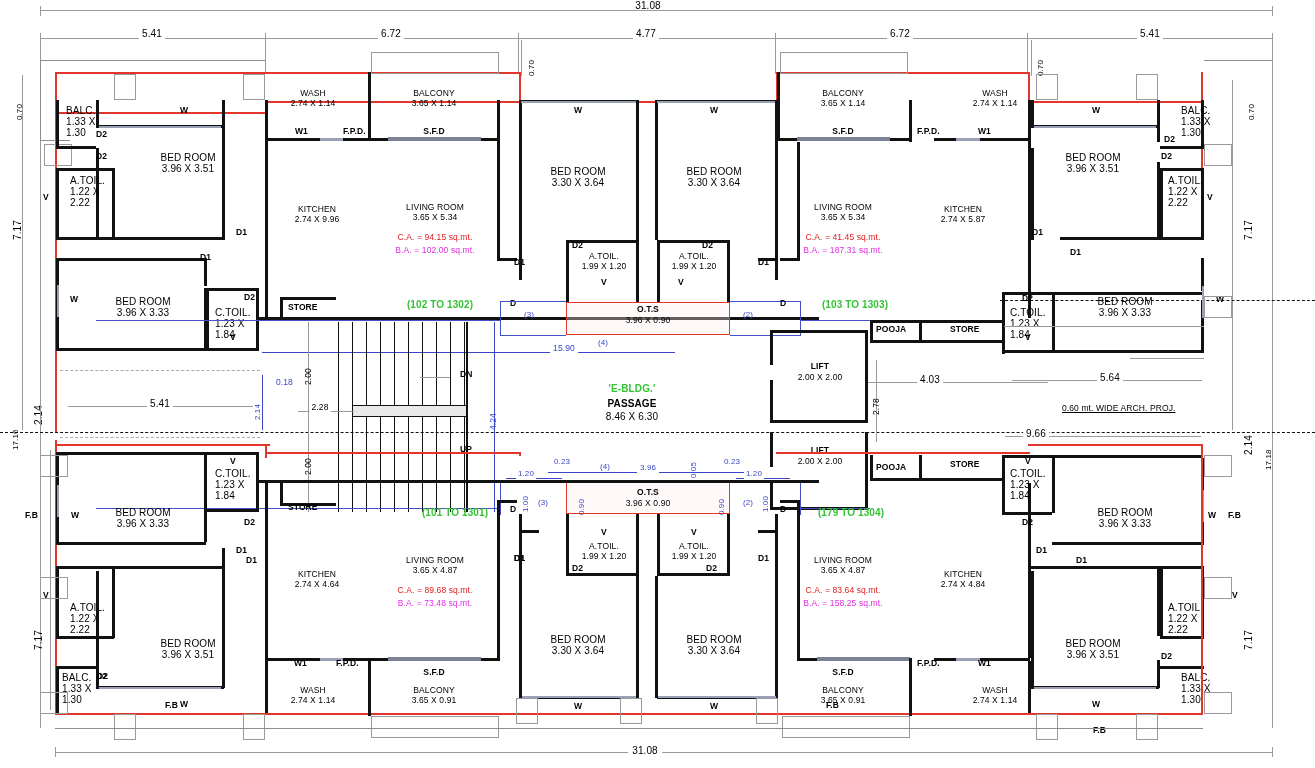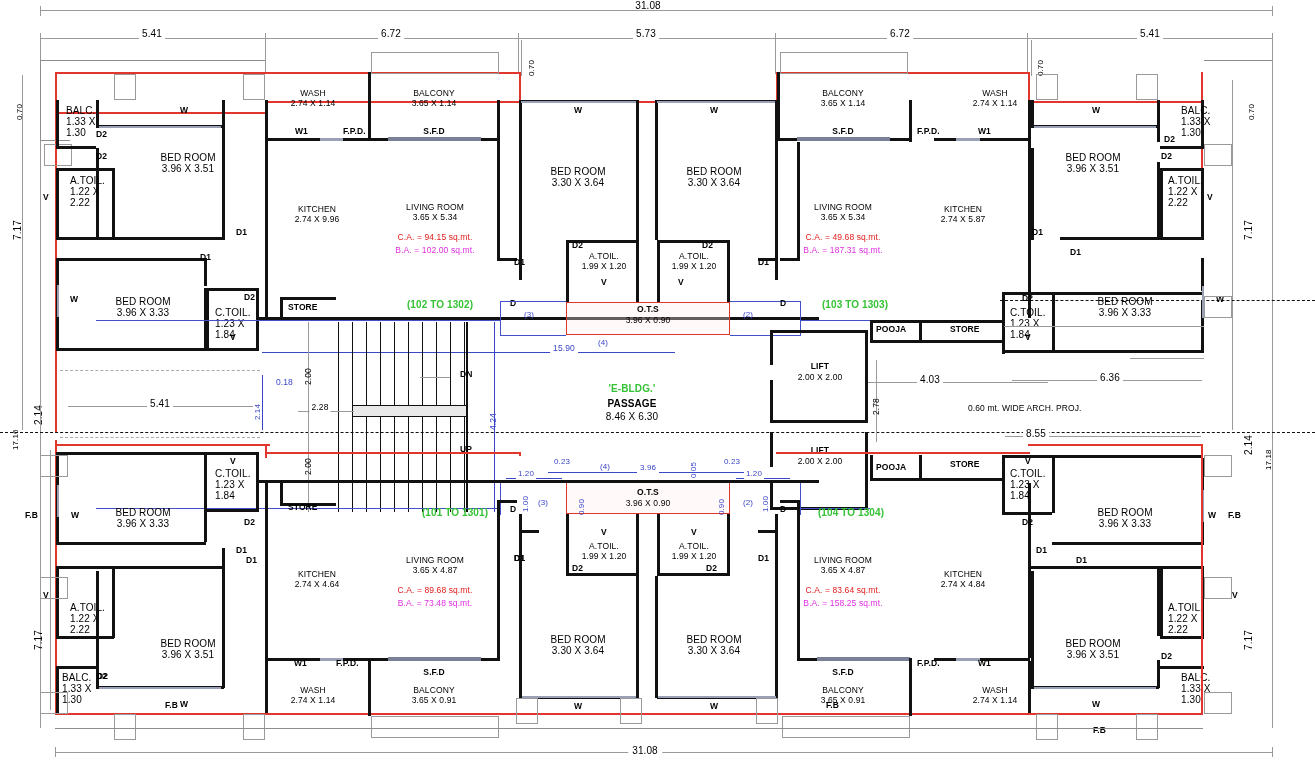--- a/index.html
+++ b/index.html
@@ -47,21 +47,21 @@
 
   <div class="dimln" style="left:40px;top:38px;width:1232px;"></div>
   <div class="dimlnv" style="left:40px;top:33px;height:10px;"></div>
   <div class="dimlnv" style="left:265px;top:33px;height:10px;"></div>
   <div class="dimlnv" style="left:518px;top:33px;height:10px;"></div>
   <div class="dimlnv" style="left:775px;top:33px;height:10px;"></div>
   <div class="dimlnv" style="left:1027px;top:33px;height:10px;"></div>
   <div class="dimlnv" style="left:1272px;top:33px;height:10px;"></div>
   <div class="lbl c" style="left:152px;top:28px;background:#fff;padding:0 3px;">5.41</div>
   <div class="lbl c" style="left:391px;top:28px;background:#fff;padding:0 3px;">6.72</div>
-  <div class="lbl c" style="left:646px;top:28px;background:#fff;padding:0 3px;">5.73</div>
+  <div class="lbl c" style="left:646px;top:28px;background:#fff;padding:0 3px;">4.77</div>
   <div class="lbl c" style="left:900px;top:28px;background:#fff;padding:0 3px;">6.72</div>
   <div class="lbl c" style="left:1150px;top:28px;background:#fff;padding:0 3px;">5.41</div>
 
   <div class="dimlnv" style="left:265px;top:38px;height:36px;"></div>
   <div class="dimlnv" style="left:518px;top:38px;height:36px;"></div>
   <div class="dimlnv" style="left:775px;top:38px;height:36px;"></div>
   <div class="dimlnv" style="left:1027px;top:38px;height:36px;"></div>
   <div class="dimlnv" style="left:40px;top:38px;height:690px;"></div>
   <div class="dimlnv" style="left:1272px;top:38px;height:690px;"></div>
 
@@ -289,21 +289,21 @@
     <span>WASH</span><br><span>2.74 X 1.14</span>
   </div>
   <div class="lbl b sm" style="left:917px;top:127px;">F.P.D.</div>
   <div class="lbl b sm" style="left:978px;top:127px;">W1</div>
 
   <div class="w" style="left:797px;top:142px;width:3px;height:118px;"></div>
   <div class="w" style="left:780px;top:258px;width:20px;height:3px;"></div>
   <div class="lbl c sm" style="left:843px;top:203px;">
     <span>LIVING  ROOM</span><br><span>3.65 X 5.34</span>
   </div>
-  <div class="lbl c sm red" style="left:843px;top:233px;">C.A. = 49.68 sq.mt.</div>
+  <div class="lbl c sm red" style="left:843px;top:233px;">C.A. = 41.45 sq.mt.</div>
   <div class="lbl c sm mag" style="left:843px;top:246px;">B.A. = 187.31 sq.mt.</div>
 
   <div class="w" style="left:1028px;top:140px;width:3px;height:178px;"></div>
   <div class="lbl c sm" style="left:963px;top:205px;">
     <span>KITCHEN</span><br><span>2.74 X 5.87</span>
   </div>
 
   <div class="lbl c grn b" style="left:855px;top:299px;">(103 TO 1303)</div>
   <div class="lbl b sm" style="left:780px;top:299px;">D</div>
 
@@ -367,24 +367,24 @@
   <div class="lbl b sm" style="left:1025px;top:333px;">V</div>
 
   <div class="w" style="left:870px;top:320px;width:3px;height:22px;"></div>
   <div class="w" style="left:870px;top:320px;width:132px;height:3px;"></div>
   <div class="w" style="left:919px;top:320px;width:3px;height:22px;"></div>
   <div class="w" style="left:870px;top:340px;width:135px;height:3px;"></div>
   <div class="lbl b sm" style="left:876px;top:325px;">POOJA</div>
   <div class="lbl b sm" style="left:950px;top:325px;">STORE</div>
 
   <div class="dimln" style="left:1012px;top:380px;width:190px;"></div>
-  <div class="lbl c" style="left:1110px;top:372px;background:#fff;padding:0 3px;">6.36</div>
-  <div class="lbl sm" style="left:968px;top:404px;">0.60 mt. WIDE ARCH. PROJ.</div>
+  <div class="lbl c" style="left:1110px;top:372px;background:#fff;padding:0 3px;">5.64</div>
+  <div class="lbl sm" style="left:1062px;top:404px;text-decoration:underline;">0.60 mt. WIDE ARCH. PROJ.</div>
   <div class="dimln" style="left:1005px;top:436px;width:196px;"></div>
-  <div class="lbl c" style="left:1036px;top:428px;background:#fff;padding:0 3px;">8.55</div>
+  <div class="lbl c" style="left:1036px;top:428px;background:#fff;padding:0 3px;">9.66</div>
   <div class="dimln" style="left:868px;top:382px;width:180px;"></div>
   <div class="lbl c" style="left:930px;top:374px;background:#fff;padding:0 3px;">4.03</div>
   <div class="dimlnv" style="left:876px;top:360px;height:82px;"></div>
   <div class="lbl sm vert" style="left:872px;top:415px;">2.78</div>
   <div class="dimln" style="left:1004px;top:326px;width:200px;"></div>
   <div class="dimln" style="left:1130px;top:358px;width:74px;"></div>
 
   <div class="lbl c grn b" style="left:632px;top:383px;">'E-BLDG.'</div>
   <div class="lbl c b" style="left:632px;top:398px;">PASSAGE</div>
   <div class="lbl c" style="left:632px;top:411px;">8.46 X 6.30</div>
@@ -620,21 +620,21 @@
     <span>BED ROOM</span><br><span>3.30 X 3.64</span>
   </div>
   <div class="lbl c b sm" style="left:578px;top:702px;">W</div>
   <div class="lbl c b sm" style="left:714px;top:702px;">W</div>
   <div class="boxg" style="left:516px;top:698px;width:22px;height:26px;"></div>
   <div class="boxg" style="left:620px;top:698px;width:22px;height:26px;"></div>
   <div class="boxg" style="left:756px;top:698px;width:22px;height:26px;"></div>
   <div class="lbl b sm" style="left:758px;top:554px;">D1</div>
   <div class="w" style="left:758px;top:530px;width:20px;height:3px;"></div>
 
-  <div class="lbl c grn b" style="left:851px;top:507px;">(104 TO 1304)</div>
+  <div class="lbl c grn b" style="left:851px;top:507px;">(179 TO 1304)</div>
   <div class="lbl b sm" style="left:780px;top:505px;">D</div>
 
   <div class="w" style="left:870px;top:455px;width:3px;height:25px;"></div>
   <div class="w" style="left:919px;top:455px;width:3px;height:25px;"></div>
   <div class="w" style="left:870px;top:478px;width:135px;height:3px;"></div>
   <div class="lbl b sm" style="left:876px;top:463px;">POOJA</div>
   <div class="lbl b sm" style="left:950px;top:460px;">STORE</div>
 
   <div class="w" style="left:797px;top:500px;width:3px;height:158px;"></div>
   <div class="w" style="left:780px;top:500px;width:20px;height:3px;"></div>

